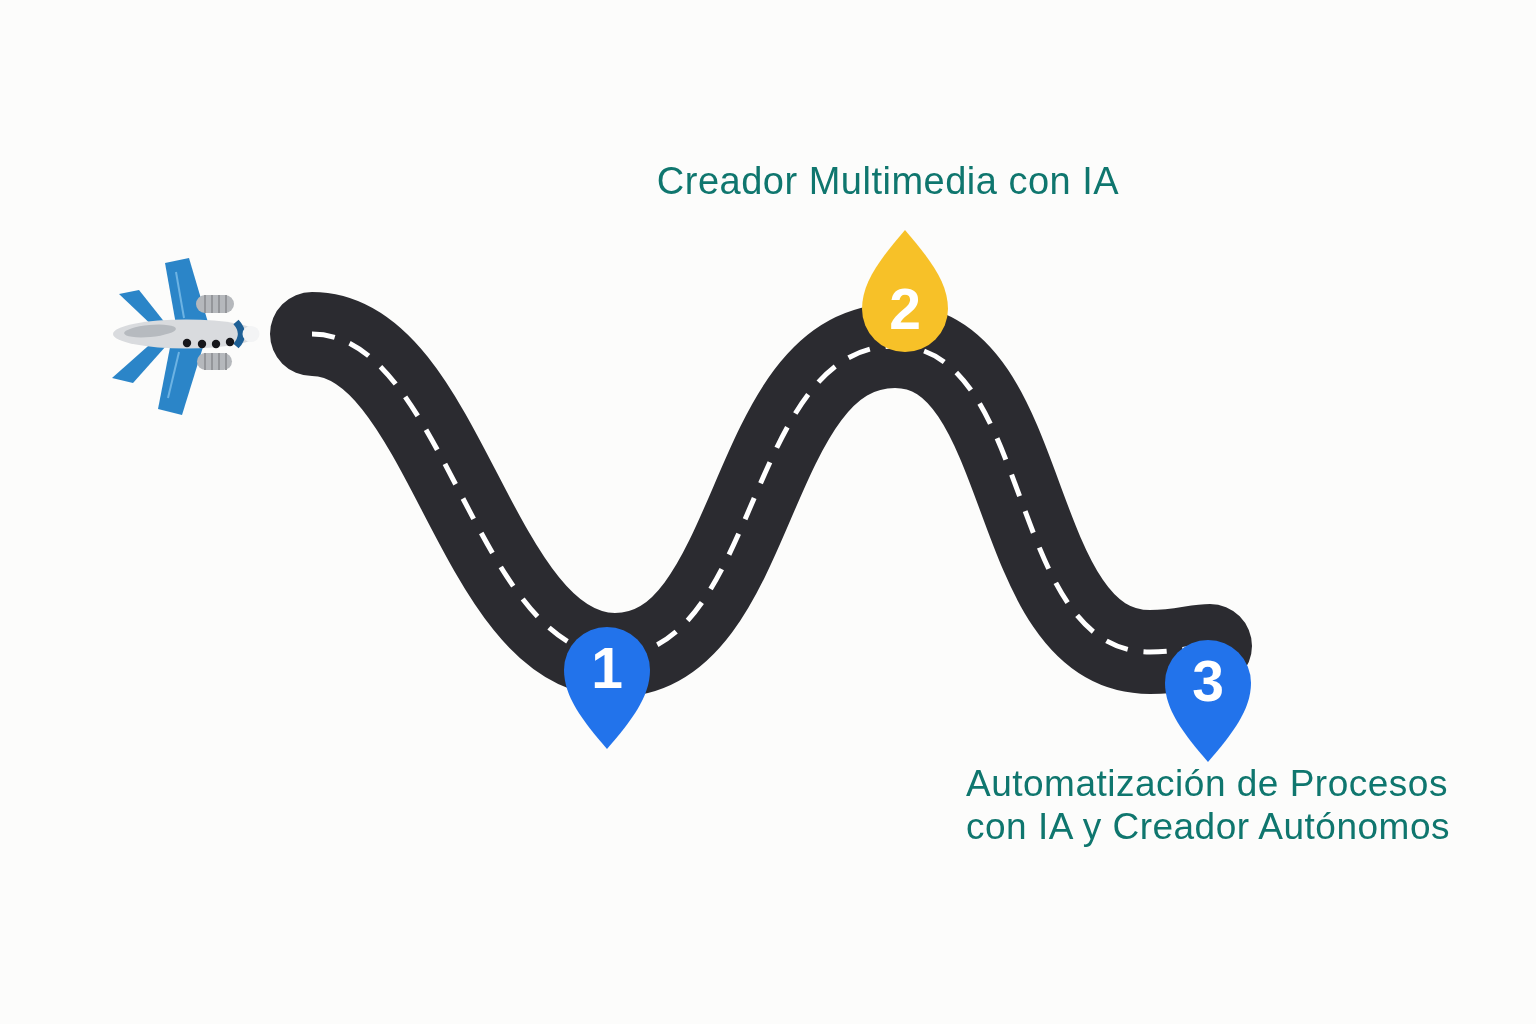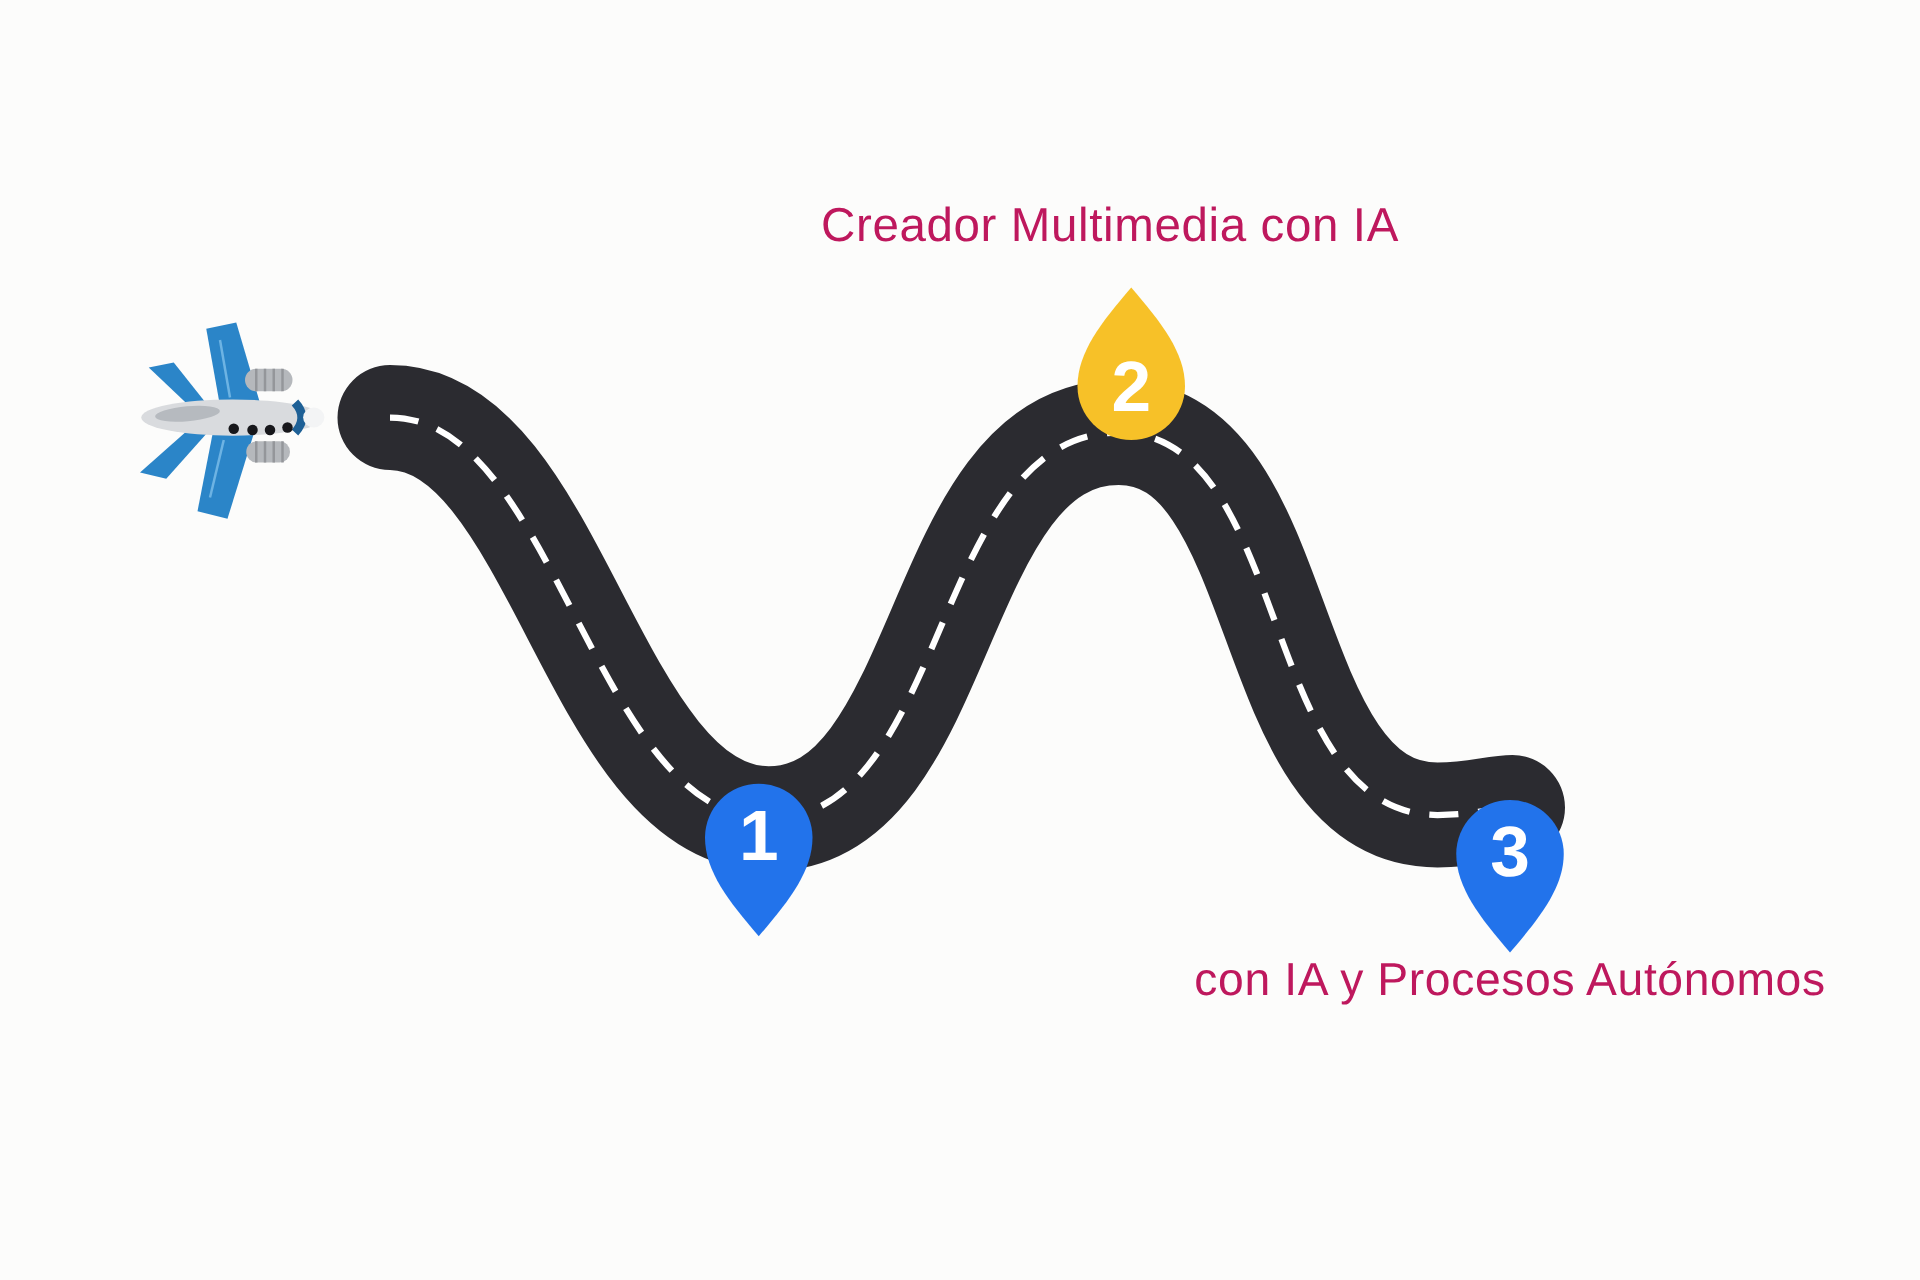--- a/index.html
+++ b/index.html
@@ -17,21 +17,21 @@
   }
   .scene {
     position: absolute;
     inset: 0;
   }
   .label {
     position: absolute;
     transform: translateX(-50%);
     text-align: left;
     white-space: nowrap;
-    color: #be185d;
+    color: #0f766e;
     font-size: 37px;
     line-height: 43px;
     letter-spacing: 0.5px;
   }
   .label.title {
     font-size: 38px;
   }
   .pin-number {
     font-family: "Liberation Sans", sans-serif;
     font-weight: bold;
@@ -105,16 +105,17 @@
       <text class="pin-number" x="0" y="19">3</text>
     </g>
   </svg>
 
   <div class="label title" style="left:888px; top:160px;">
     <div>Creador Multimedia con IA</div>
   </div>
 
 
   <div class="label" style="left:1208px; top:762px;">
-    <div>con IA y Procesos Autónomos</div>
+    <div>Automatización de Procesos</div>
+    <div>con IA y Creador Autónomos</div>
   </div>
 
 </div>
 
 </body></html>

